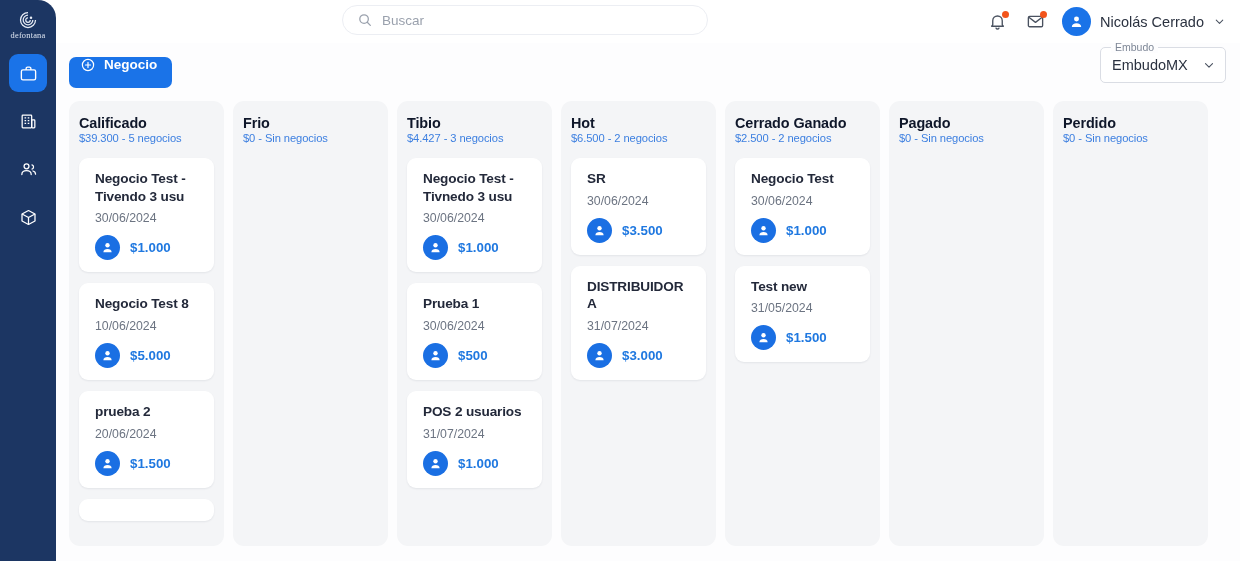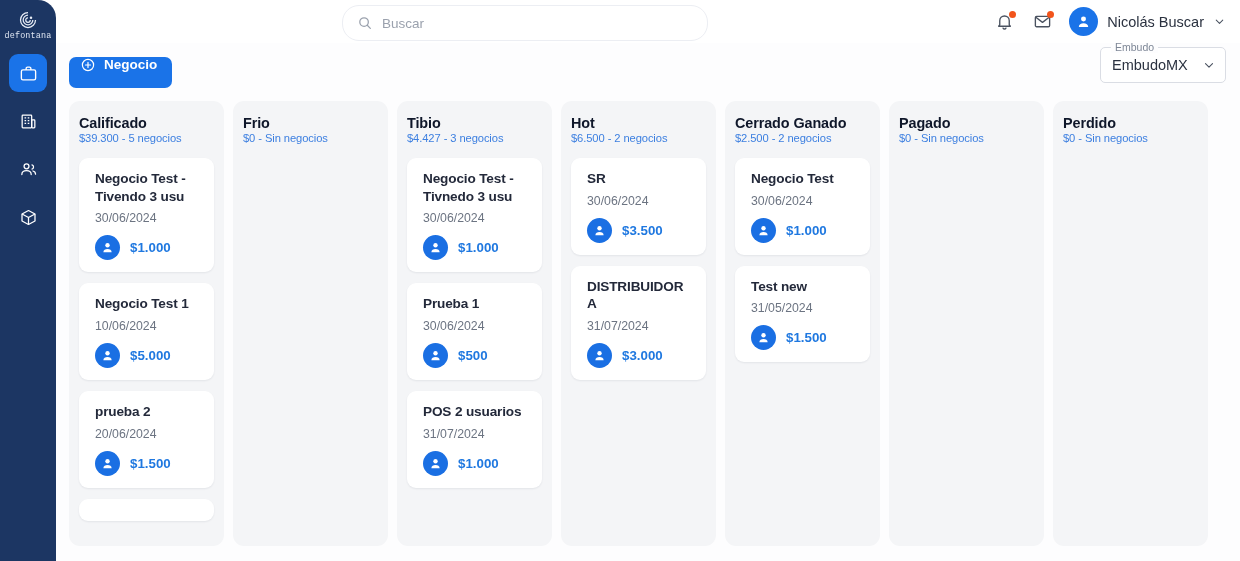--- a/index.html
+++ b/index.html
@@ -23,42 +23,42 @@
   }
   .logo-block {
     width: 56px; height: 46px;
     display: flex; flex-direction: column;
     align-items: center; justify-content: center;
     gap: 1px; padding-top: 4px;
   }
   .logo-mark { width: 20px; height: 20px; display:block; }
   .logo-text {
     font-size: 8.4px; color: #dfe6f2; letter-spacing: .2px;
-    font-family: Liberation Mono, monospace;
+    font-family: Liberation Serif, serif;
   }
   .nav-items { margin-top: 8px; display:flex; flex-direction:column; align-items:center; gap: 10px; width:100%; }
   .nav-item {
     width: 38px; height: 38px; border-radius: 9px;
     display: flex; align-items: center; justify-content: center;
     cursor: pointer;
   }
   .nav-item.active { background: #1a73e8; }
   .nav-item svg { width: 19px; height: 19px; display:block; }
 
   
   .topbar {
     position: absolute; left: 56px; top: 0;
     width: 1184px; height: 43px;
     background: #ffffff;
     display: flex; align-items: center;
     z-index: 20;
   }
   .search-wrap {
     position: absolute; left: 286px; top: 5px;
-    width: 366px; height: 36px;
+    width: 366px; height: 30px;
     border: 1px solid #eceef3; border-radius: 17px;
     background: #fff;
     display: flex; align-items: center; gap: 9px;
     padding: 0 14px;
   }
   .search-wrap svg { width: 16px; height: 16px; flex: none; }
   .search-input {
     border: none; outline: none; background: transparent;
     font-family: "Liberation Sans", sans-serif;
     font-size: 13.5px; color: #3b4252; width: 100%;
@@ -256,21 +256,21 @@
         </svg>
         <span class="dot"></span>
       </div>
       <div class="user-chip">
         <span class="avatar-circle">
           <svg viewBox="0 0 24 24" fill="#ffffff">
             <circle cx="12" cy="8.4" r="3.5"></circle>
             <path d="M5.4 19.6c0-3.5 3-5.3 6.6-5.3s6.6 1.8 6.6 5.3z"></path>
           </svg>
         </span>
-        <span class="user-name">Nicolás Buscar</span>
+        <span class="user-name">Nicolás Cerrado</span>
         <svg class="caret" viewBox="0 0 24 24" fill="none" stroke="#4a5260" stroke-width="1.9" stroke-linecap="round" stroke-linejoin="round">
           <path d="m6 9.5 6 6 6-6"></path>
         </svg>
       </div>
     </div>
   </header>
 
   <main class="page">
 
     <div class="toolbar">
@@ -304,21 +304,21 @@
         <span class="card-avatar">
                   <svg viewBox="0 0 24 24" fill="#ffffff">
                     <circle cx="12" cy="8.4" r="3.5"></circle>
                     <path d="M5.4 19.6c0-3.5 3-5.3 6.6-5.3s6.6 1.8 6.6 5.3z"></path>
                   </svg>
                 </span>
         <span class="card-amount">$1.000</span>
       </div>
     </div>
     <div class="card">
-      <div class="card-title">Negocio Test 1</div>
+      <div class="card-title">Negocio Test 8</div>
       <div class="card-date">10/06/2024</div>
       <div class="card-foot">
         <span class="card-avatar">
                   <svg viewBox="0 0 24 24" fill="#ffffff">
                     <circle cx="12" cy="8.4" r="3.5"></circle>
                     <path d="M5.4 19.6c0-3.5 3-5.3 6.6-5.3s6.6 1.8 6.6 5.3z"></path>
                   </svg>
                 </span>
         <span class="card-amount">$5.000</span>
       </div>

